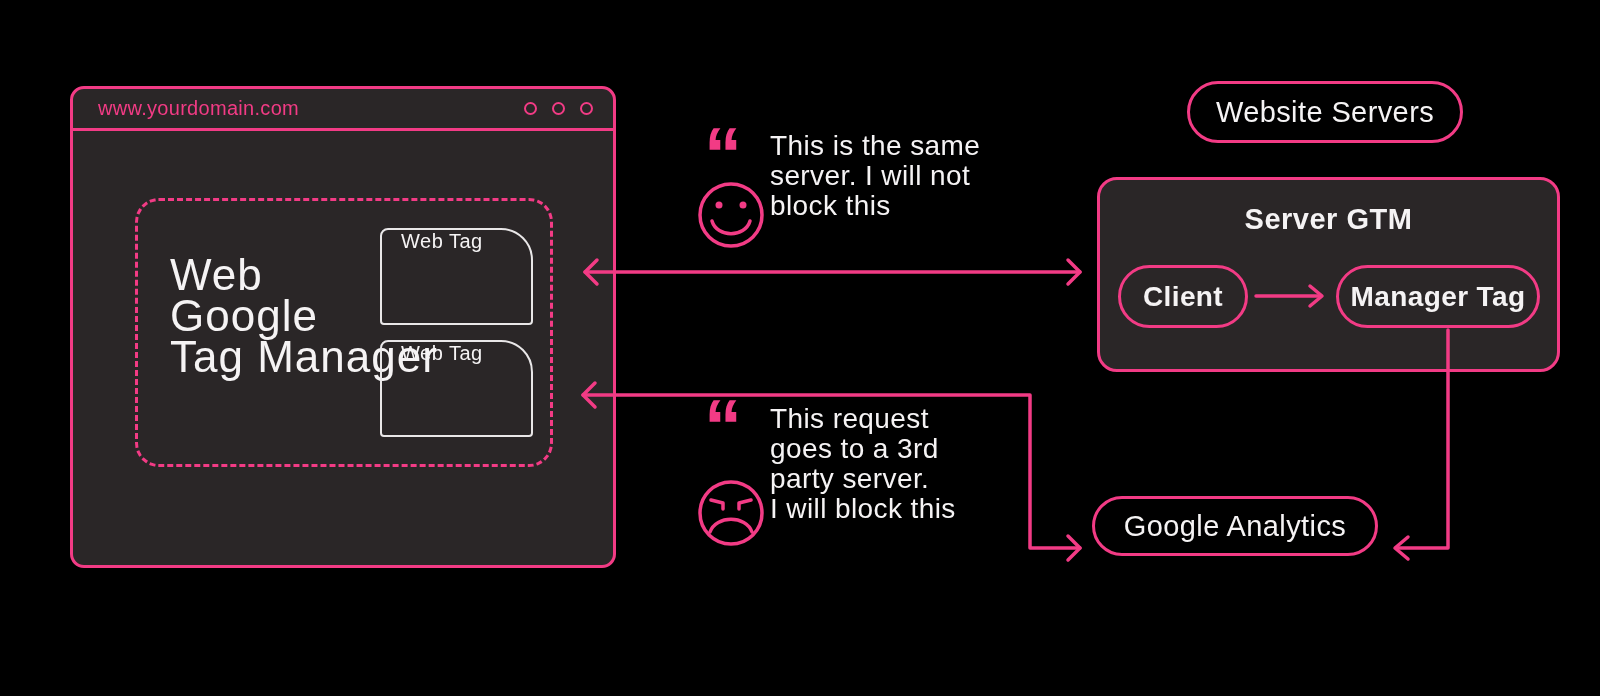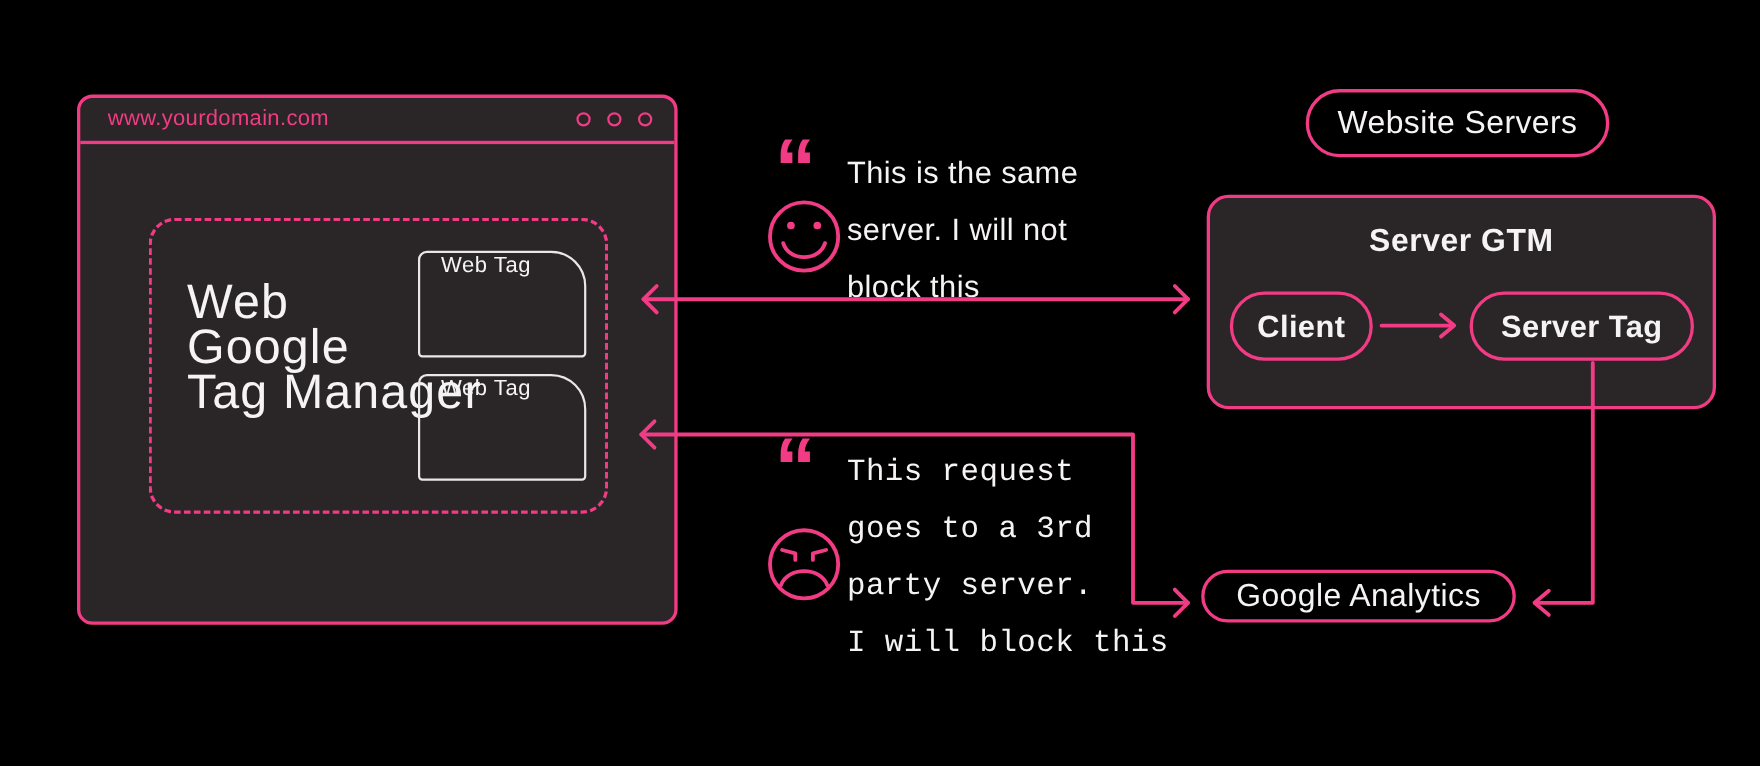--- a/index.html
+++ b/index.html
@@ -47,44 +47,44 @@
   }
   .web-tag.first{top:27px;}
   .web-tag.second{top:139px;}
   
   .quote-mark{
     position:absolute;color:var(--accent);
     font-size:76px;font-weight:bold;line-height:1;letter-spacing:-4px;
   }
   .callout-text{
     position:absolute;color:var(--text-primary);
-    font-size:28px;line-height:52px;letter-spacing:.4px;white-space:pre-line;
+    font-size:28px;line-height:30px;letter-spacing:.4px;white-space:pre-line;
   }
   .q1{left:704px;top:116px;}
   .t1{left:770px;top:131px;}
   .q2{left:704px;top:388px;}
-  .t2{left:770px;top:404px;font-family:Liberation Mono, monospace;}
+  .t2{left:770px;top:404px;}
   
   .pill{
     position:absolute;border:3px solid var(--accent);border-radius:40px;
     display:flex;align-items:center;justify-content:center;
     color:var(--text-primary);letter-spacing:.4px;
   }
   .website-servers{left:1187px;top:81px;width:276px;height:62px;font-size:29px;justify-content:center;}
   .server-gtm{
     position:absolute;left:1097px;top:177px;width:463px;height:195px;
     background:var(--surface);border:3px solid var(--accent);border-radius:20px;font-weight:bold;
   }
   .server-gtm-title{
     position:absolute;top:23px;left:0;width:100%;text-align:center;
     color:var(--text-primary);font-size:29px;letter-spacing:.5px;
   }
   .client{left:18px;top:85px;width:130px;height:63px;font-size:28px;}
   .server-tag{left:236px;top:85px;width:204px;height:63px;font-size:28px;}
-  .google-analytics{left:1092px;top:518px;width:286px;height:48px;font-size:29px;}
+  .google-analytics{left:1092px;top:496px;width:286px;height:60px;font-size:29px;}
   
   .overlay{
     position:absolute;left:0;top:0;width:1600px;height:696px;
     pointer-events:none;z-index:5;
   }
   .overlay path,.overlay circle.outline{
     stroke:var(--accent);stroke-width:3.5;fill:none;
     stroke-linecap:round;stroke-linejoin:round;
   }
   .overlay circle.fill{fill:var(--accent);stroke:none;}
@@ -130,21 +130,21 @@
   <div class="pill website-servers">
     <span>Website Servers</span>
   </div>
 
   <div class="server-gtm">
     <div class="server-gtm-title">Server GTM</div>
     <div class="pill client">
       <span>Client</span>
     </div>
     <div class="pill server-tag">
-      <span>Server Tag</span>
+      <span>Manager Tag</span>
     </div>
   </div>
 
   <div class="pill google-analytics">
     <span>Google Analytics</span>
   </div>
 
   <svg class="overlay" viewBox="0 0 1600 696">
 
     <g>

